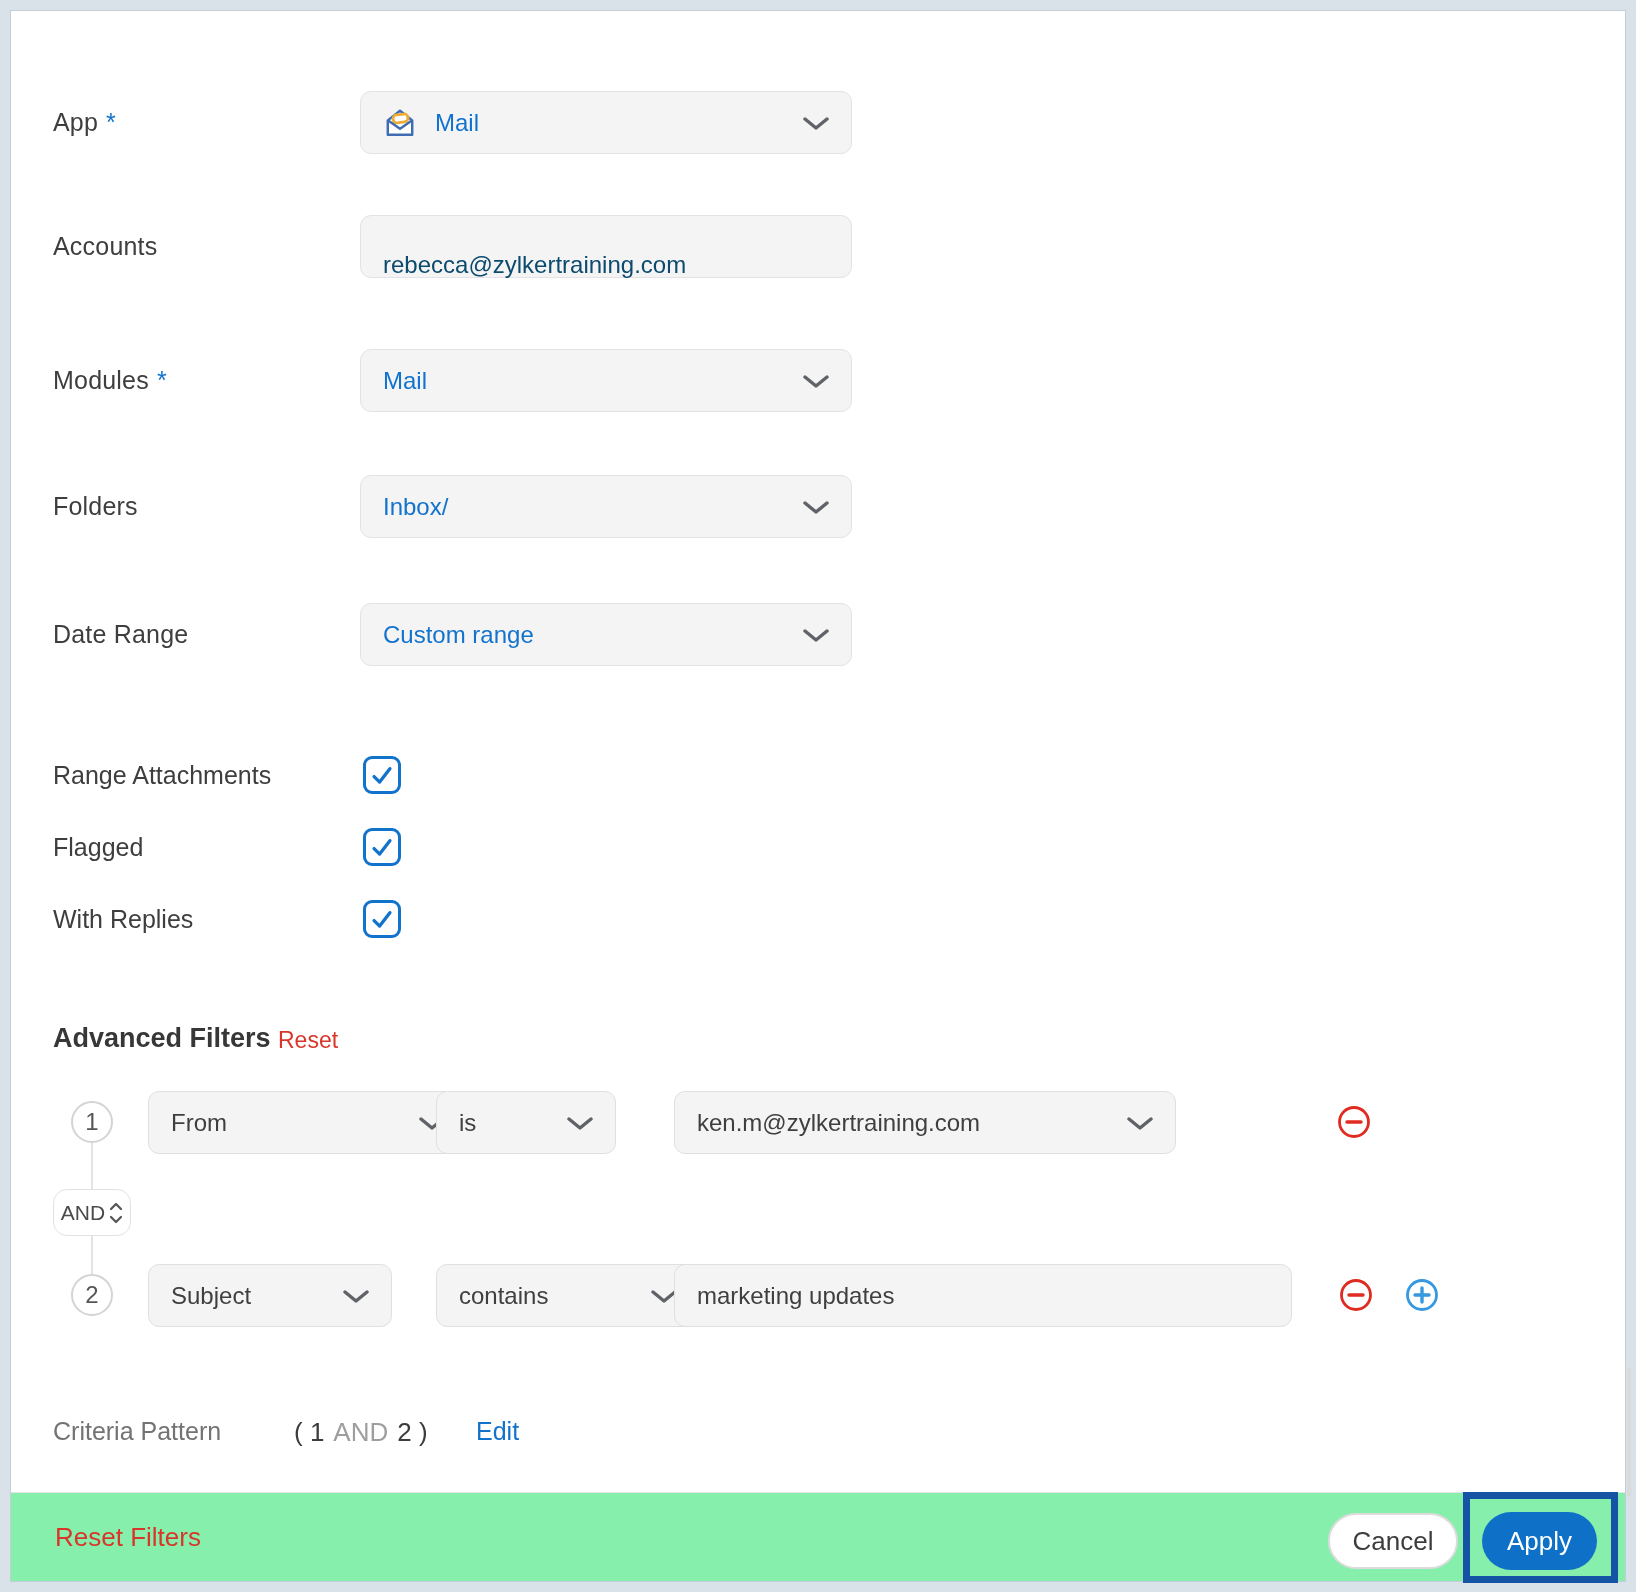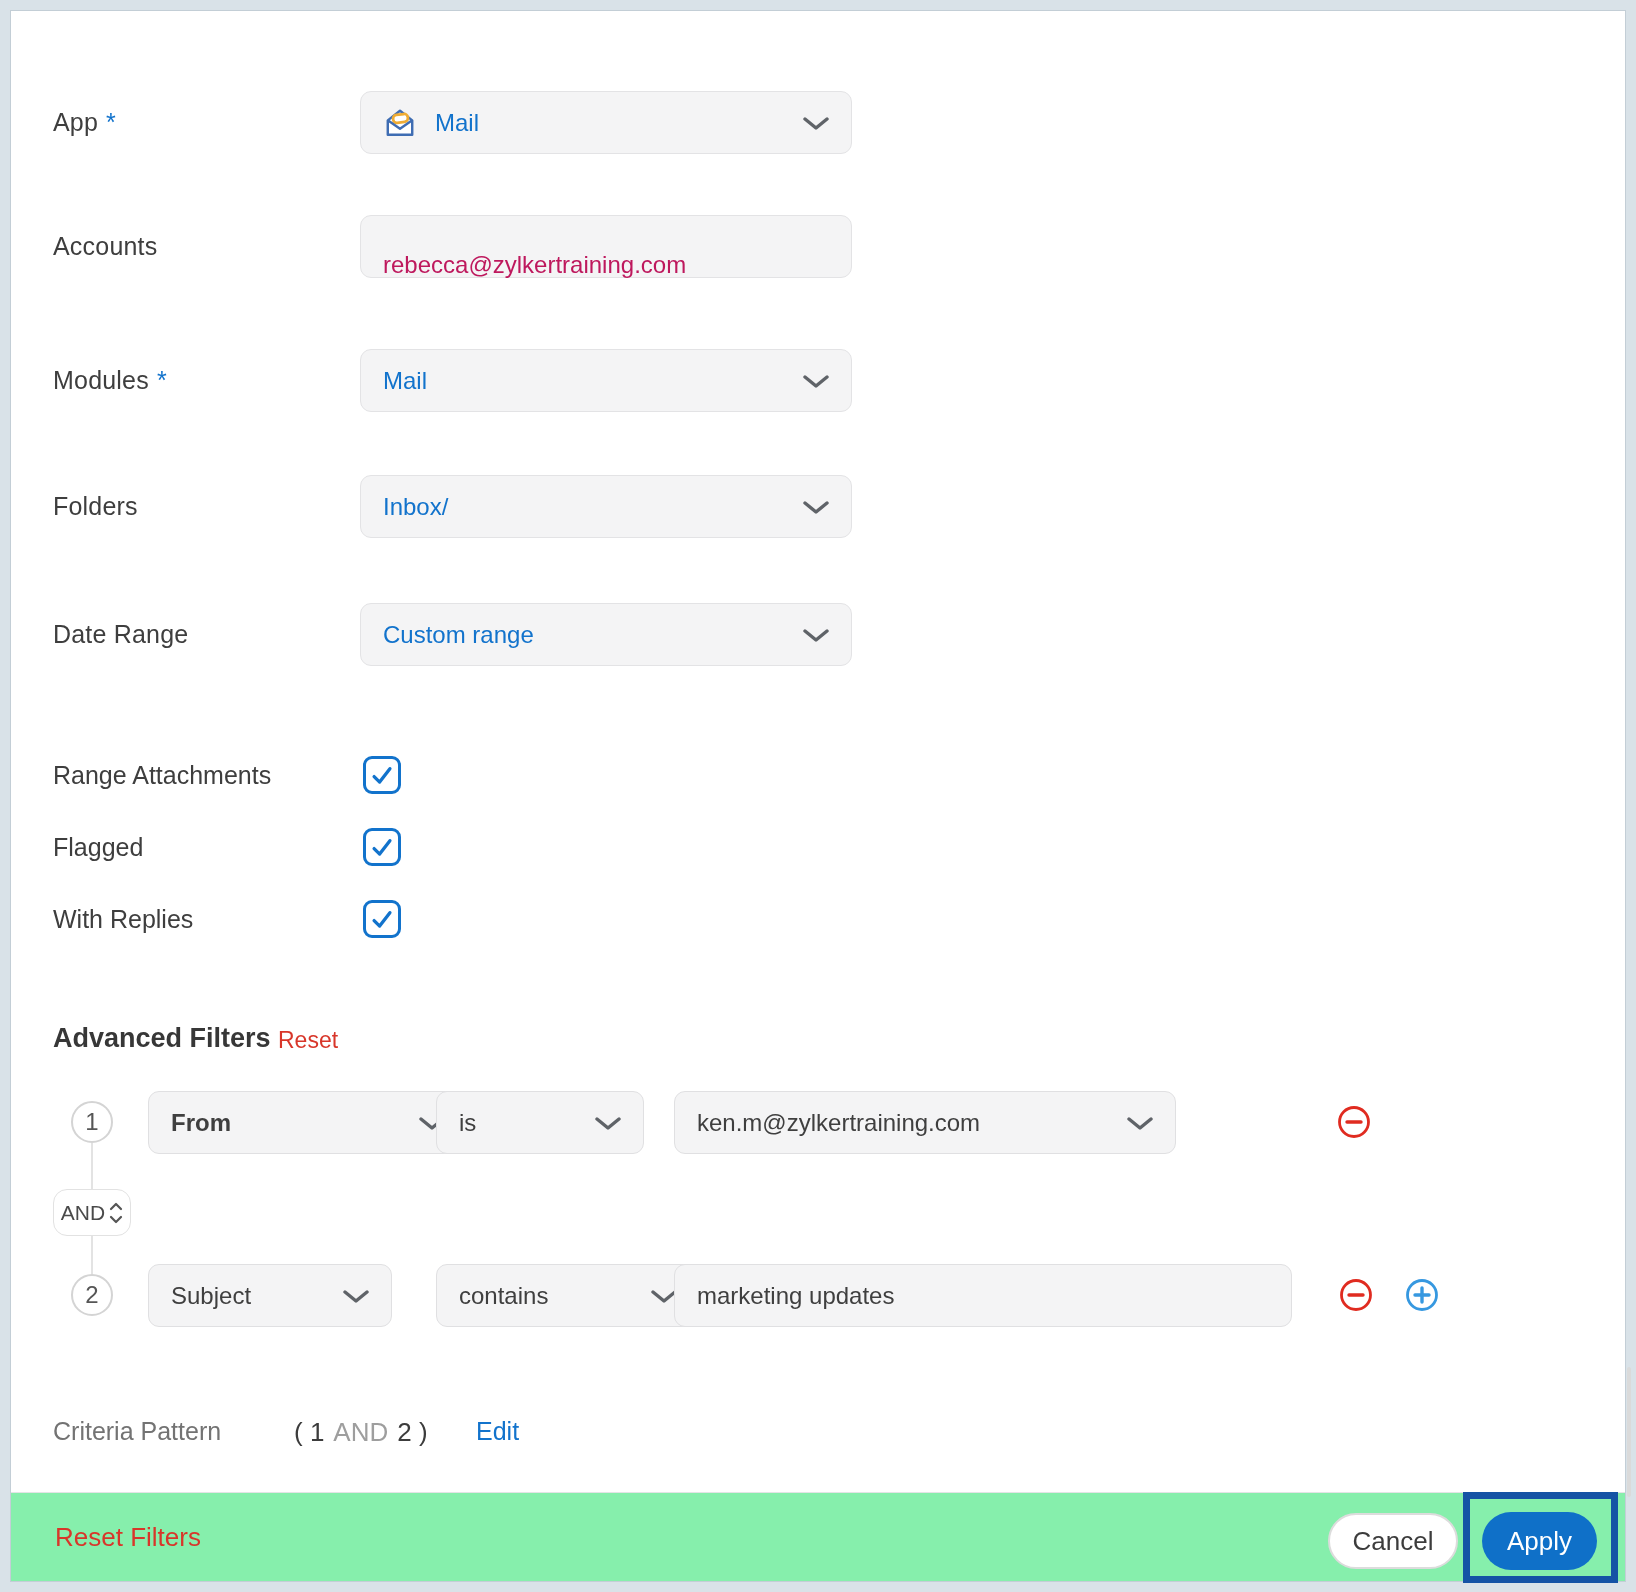--- a/index.html
+++ b/index.html
@@ -25,21 +25,21 @@
   .req { color:#1273cc; margin-left:8px; font-size:25px; }
 
   
   .field {
     position:absolute; left:349px; width:492px; height:63px;
     background:#f4f4f5; border:1px solid #e3e3e5; border-radius:11px;
     display:flex; align-items:center; padding:0 22px;
     font-size:24px;
   }
   .field .val-blue { color:#1273cc; }
-  .field .val-dark { color:#be185d;margin-top:37px; }
+  .field .val-dark { color:#0c4a6e;margin-top:37px; }
   .chev { position:absolute; right:22px; top:50%; transform:translateY(-50%); }
 
   
   .cb-label {
     position:absolute; left:42px; height:40px;
     display:flex; align-items:center; font-size:25px; color:#3e3e3e;
   }
   .checkbox {
     position:absolute; left:352px; width:38px; height:38px;
     border:3px solid #1273cc; border-radius:9px; background:#fff;
@@ -201,29 +201,29 @@
   </div>
 
   <div class="adv-title">
     <span>Advanced Filters</span>
   </div>
   <div class="abs link-red" style="left:267px; top:1016px;">Reset</div>
 
   <div class="connector-line" style="top:1132px; height:132px;"></div>
 
   <div class="num-circle" style="top:1090px;">1</div>
-  <div class="adv-field" style="left:137px; top:1080px; width:320px;font-weight:bold;">
+  <div class="adv-field" style="left:137px; top:1080px; width:320px;">
     <span>From</span>
     <span class="chev">
       <svg width="26" height="14" viewBox="0 0 26 14" fill="none">
           <polyline points="2,2 13,11 24,2" stroke="#5f6368" stroke-width="3.4" stroke-linecap="round" stroke-linejoin="round"></polyline>
         </svg>
     </span>
   </div>
-  <div class="adv-field" style="left:425px; top:1080px; width:208px;">
+  <div class="adv-field" style="left:425px; top:1080px; width:180px;">
     <span>is</span>
     <span class="chev">
       <svg width="26" height="14" viewBox="0 0 26 14" fill="none">
           <polyline points="2,2 13,11 24,2" stroke="#5f6368" stroke-width="3.4" stroke-linecap="round" stroke-linejoin="round"></polyline>
         </svg>
     </span>
   </div>
   <div class="adv-field" style="left:663px; top:1080px; width:502px;">
     <span>ken.m@zylkertraining.com</span>
     <span class="chev">

